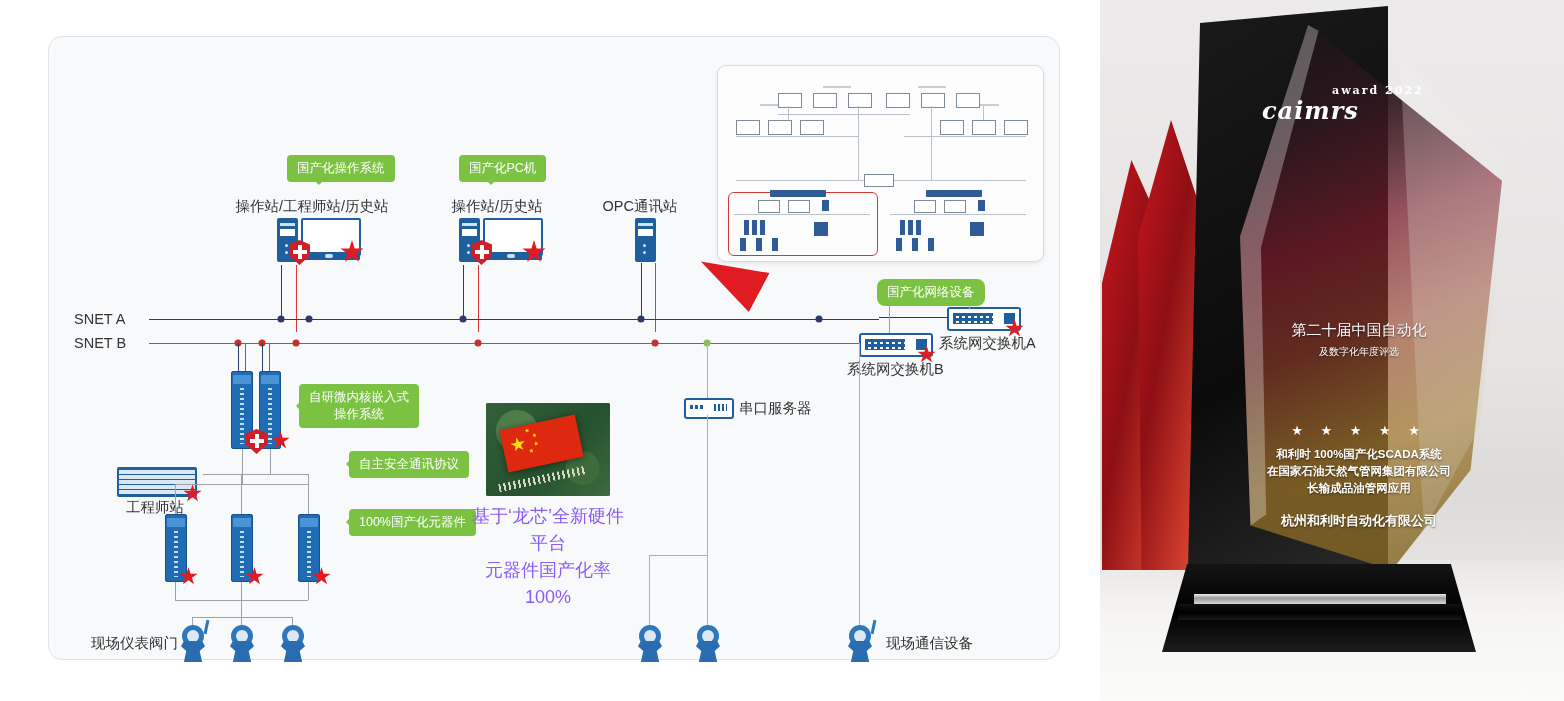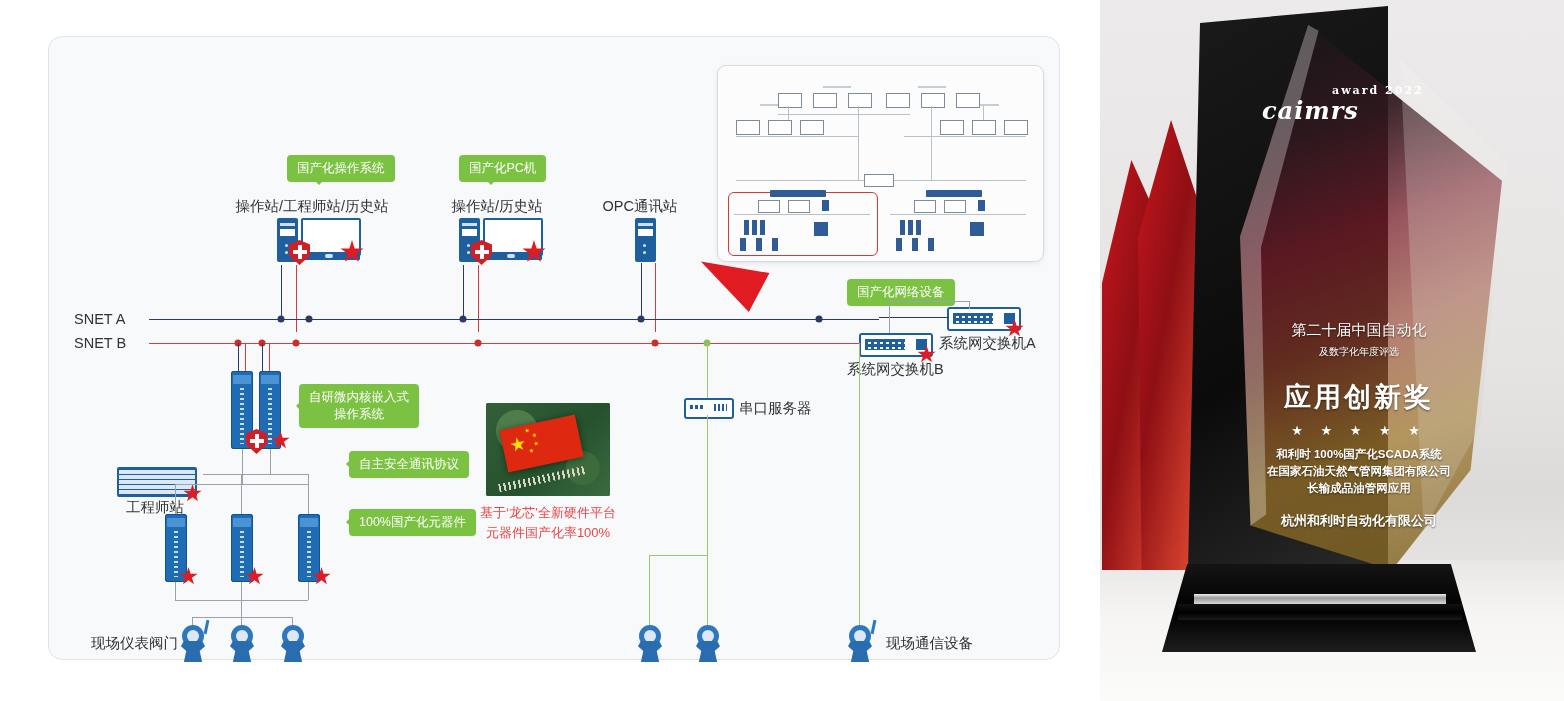--- a/index.html
+++ b/index.html
@@ -108,21 +108,21 @@
                 linear-gradient(135deg,#33603a 0%,#25512c 55%,#3b6b40 100%);}
   .chip .flag{position:absolute;left:14%;top:20%;width:62%;height:46%;background:#de2910;
      transform:rotate(-12deg);box-shadow:0 1px 6px rgba(0,0,0,.45);}
   .chip .flag .bigstar{position:absolute;left:10%;top:24%;width:15px;height:15px;background:#ffde00;
      clip-path:polygon(50% 0,61% 35%,98% 35%,68% 57%,79% 91%,50% 70%,21% 91%,32% 57%,2% 35%,39% 35%);}
   .chip .flag .s{position:absolute;width:5px;height:5px;background:#ffde00;
      clip-path:polygon(50% 0,61% 35%,98% 35%,68% 57%,79% 91%,50% 70%,21% 91%,32% 57%,2% 35%,39% 35%);}
   .chip .pins{position:absolute;left:10%;bottom:14%;width:72%;height:9%;
      background:repeating-linear-gradient(90deg,#d8d8c8 0 2px,transparent 2px 5px);
      transform:rotate(-12deg);}
-  .chip-cap{position:absolute;text-align:center;font-size:13px;color:#ef4444;line-height:1.5;}
+  .chip-cap{position:absolute;text-align:center;font-size:18px;color:#8b5cf6;line-height:1.5;}
 
   
   .inset{position:absolute;background:#fcfcfd;border:1px solid #d6dbe1;border-radius:9px;
      box-shadow:0 2px 5px rgba(0,0,0,.07);overflow:hidden;}
   .inset .ln{position:absolute;background:#b9c2cb;}
   .inset .nd{position:absolute;background:#fff;border:1px solid #7e8b99;}
   .inset .ndb{position:absolute;background:#2f5c96;}
   .inset .tag{position:absolute;background:#2f5c96;height:7px;border-radius:1px;}
   .inset .redbox{position:absolute;border:1.6px solid #d23b34;border-radius:6px;}
   .inset .mt{position:absolute;background:#9aa6b2;height:2px;opacity:.55;}
@@ -203,21 +203,21 @@
       <div class="ndb" style="left:178px;top:172px;width:6px;height:13px;"></div>
       <div class="ndb" style="left:194px;top:172px;width:6px;height:13px;"></div>
       <div class="ndb" style="left:210px;top:172px;width:6px;height:13px;"></div>
     </div>
     <div class="redarrow" style="left:648px;top:218px;border-left:0 solid transparent;
                 border-top:22px solid transparent;border-bottom:22px solid transparent;
                 border-right:66px solid #e01b22;transform:rotate(28deg);"></div>
 
     <div class="callout tail-down" style="left:238px;top:118px;">国产化操作系统</div>
     <div class="callout tail-down" style="left:410px;top:118px;">国产化PC机</div>
-    <div class="callout" style="left:798px;top:242px;">国产化网络设备</div>
+    <div class="callout" style="left:828px;top:242px;border-radius:8px;">国产化网络设备</div>
     <div class="callout tail-left" style="left:250px;top:347px;">
       <span>自研微内核嵌入式</span><br>
       <span>操作系统</span>
     </div>
     <div class="callout tail-left" style="left:300px;top:414px;">自主安全通讯协议</div>
     <div class="callout tail-left" style="left:300px;top:472px;">100%国产化元器件</div>
 
     <div class="lbl c" style="left:263px;top:160px;">操作站/工程师站/历史站</div>
     <div class="lbl c" style="left:448px;top:160px;">操作站/历史站</div>
     <div class="lbl c" style="left:591px;top:160px;">OPC通讯站</div>
@@ -428,21 +428,20 @@
                 background:rgba(255,255,255,.30);"></div>
     <div class="glass" style="left:300px;top:60px;width:108px;height:470px;
                 clip-path:polygon(0 0,100% 22%,74% 78%,22% 100%);
                 background:linear-gradient(200deg,rgba(255,255,255,.22),rgba(200,190,170,.30));"></div>
 
     <div class="logo" style="left:162px;top:96px;font-size:24px;">caimrs</div>
     <div class="logo" style="left:232px;top:84px;font-size:11px;font-style:normal;letter-spacing:2px;">award 2022</div>
 
     <div class="awardtxt" style="left:140px;top:321px;width:238px;font-size:15px;">第二十届中国自动化</div>
     <div class="awardtxt" style="left:140px;top:345px;width:238px;font-size:10px;">及数字化年度评选</div>
-    <div class="awardtxt" style="left:140px;top:379px;width:238px;font-size:27px;font-weight:bold;letter-spacing:3px;">应用创新奖</div>
     <div class="stars5" style="left:140px;top:423px;width:238px;">★ ★ ★ ★ ★</div>
     <div class="awardtxt" style="left:128px;top:447px;width:262px;font-size:11.5px;font-weight:bold;">和利时 100%国产化SCADA系统</div>
     <div class="awardtxt" style="left:128px;top:464px;width:262px;font-size:11.5px;font-weight:bold;">在国家石油天然气管网集团有限公司</div>
     <div class="awardtxt" style="left:128px;top:481px;width:262px;font-size:11.5px;font-weight:bold;">长输成品油管网应用</div>
     <div class="awardtxt" style="left:120px;top:512px;width:278px;font-size:13px;font-weight:bold;">杭州和利时自动化有限公司</div>
 
     <div class="gbase" style="left:62px;top:564px;width:314px;height:88px;
                 clip-path:polygon(8% 0,92% 0,100% 100%,0 100%);"></div>
     <div class="gband" style="left:94px;top:594px;width:252px;height:10px;"></div>
     <div class="gbase" style="left:78px;top:604px;width:284px;height:16px;opacity:.85;"></div>

